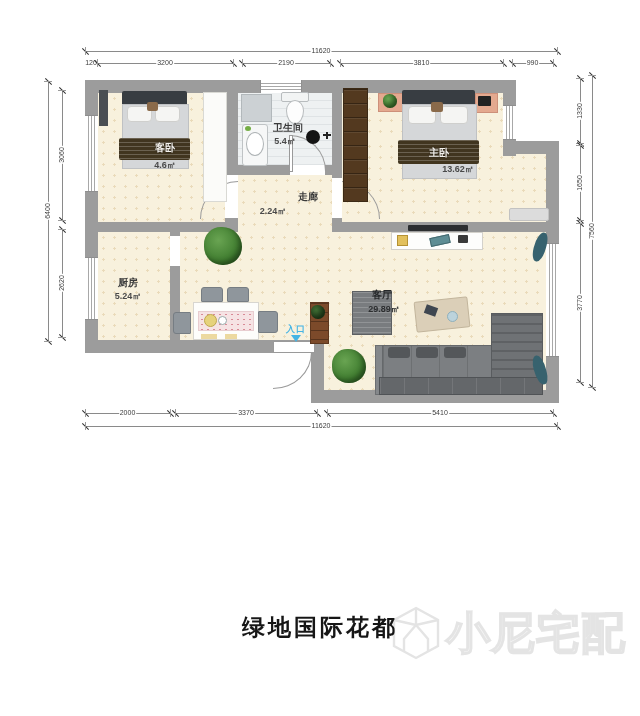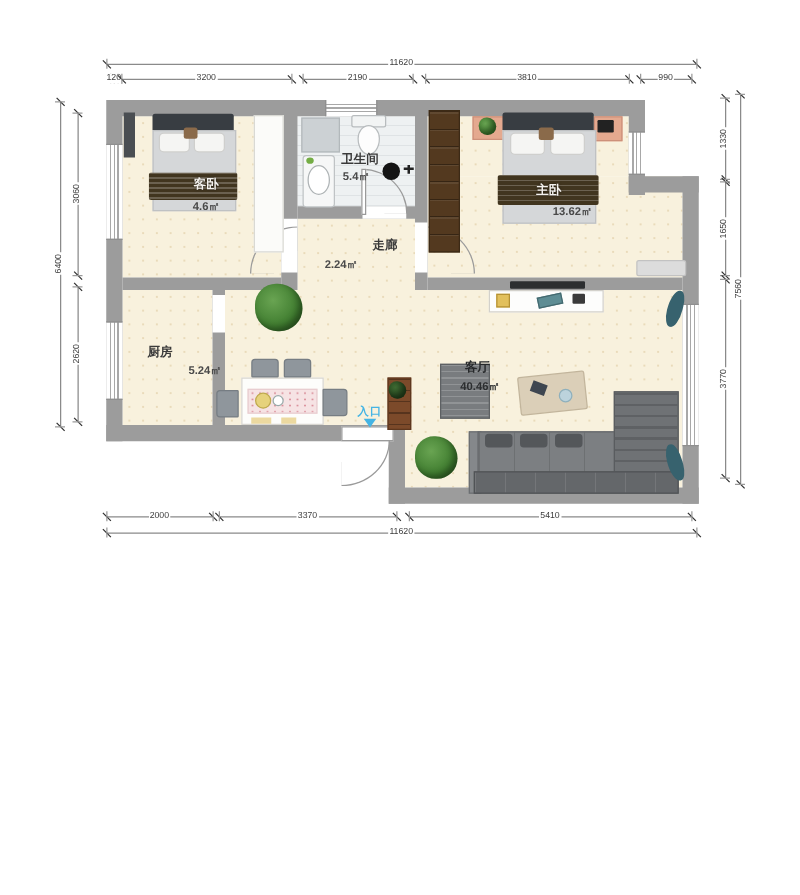--- a/index.html
+++ b/index.html
@@ -174,23 +174,23 @@
 
     <div class="room-label on-dark" style="left:80px;top:64px;">客卧</div>
     <div class="room-area" style="left:80px;top:82px;">4.6㎡</div>
     <div class="room-label" style="left:203px;top:44px;">卫生间</div>
     <div class="room-area" style="left:200px;top:58px;">5.4㎡</div>
     <div class="room-label" style="left:192px;top:113px;margin-left:31px;">走廊</div>
     <div class="room-area" style="left:188px;top:128px;">2.24㎡</div>
     <div class="room-label on-dark" style="left:354px;top:69px;">主卧</div>
     <div class="room-area" style="left:373px;top:86px;">13.62㎡</div>
     <div class="room-label" style="left:43px;top:199px;">厨房</div>
-    <div class="room-area" style="left:43px;top:213px;margin-left:36px;">5.24㎡</div>
+    <div class="room-area" style="left:43px;top:213px;">5.24㎡</div>
     <div class="room-label" style="left:297px;top:211px;color:#26282a;">客厅</div>
-    <div class="room-area" style="left:299px;top:226px;color:#2c2e30;">40.46㎡</div>
+    <div class="room-area" style="left:299px;top:226px;color:#2c2e30;">29.89㎡</div>
 
     <div class="abs" style="left:196px;top:245px;width:30px;text-align:center;font-size:9px;font-weight:bold;color:#45b4e4;letter-spacing:1px;">入口</div>
     <div class="abs" style="left:206px;top:257px;width:0;height:0;border-left:5px solid transparent;border-right:5px solid transparent;border-top:7px solid #45b4e4;"></div>
   </div>
 
   <div id="dim-layer" style="position:absolute;inset:0;">
       <div class="dim-line" style="left: 85px; top: 50.5px; width: 472px; height: 1px;"></div>
       <div class="dim-tick" style="left: 81px; top: 50.5px; width: 9px; height: 1px;"></div>
       <div class="dim-ext" style="left: 84.5px; top: 47px; width: 1px; height: 8px;"></div>
       <div class="dim-tick" style="left: 553px; top: 50.5px; width: 9px; height: 1px;"></div>
@@ -287,13 +287,26 @@
       <div class="dim-ext" style="left: 552.5px; top: 409px; width: 1px; height: 8px;"></div>
       <div class="dim-label" style="left: 440px; top: 413px; transform: translate(-50%, -50%);">5410</div>
       <div class="dim-line" style="left: 85px; top: 425.5px; width: 472px; height: 1px;"></div>
       <div class="dim-tick" style="left: 81px; top: 425.5px; width: 9px; height: 1px;"></div>
       <div class="dim-ext" style="left: 84.5px; top: 422px; width: 1px; height: 8px;"></div>
       <div class="dim-tick" style="left: 553px; top: 425.5px; width: 9px; height: 1px;"></div>
       <div class="dim-ext" style="left: 556.5px; top: 422px; width: 1px; height: 8px;"></div>
       <div class="dim-label" style="left: 321px; top: 426px; transform: translate(-50%, -50%);">11620</div>
     </div>
 
+  <div id="watermark">
+    <svg width="52" height="56" viewBox="0 0 52 56" style="flex:0 0 auto;margin-right:4px;">
+      <g fill="none" stroke="#e4e4e4" stroke-width="2.4">
+        <path d="M26 3 L48 15 L48 41 L26 53 L4 41 L4 15 Z"></path>
+        <path d="M26 3 L26 20 L48 15"></path>
+        <path d="M26 20 L4 15"></path>
+        <path d="M26 20 L14 34 L14 46"></path>
+        <path d="M26 20 L38 34 L38 46"></path>
+      </g>
+    </svg>
+    <span id="wm-text">小尼宅配</span>
+  </div>
+  <div id="title">绿地国际花都</div>
 </div>
 
 </body></html>

